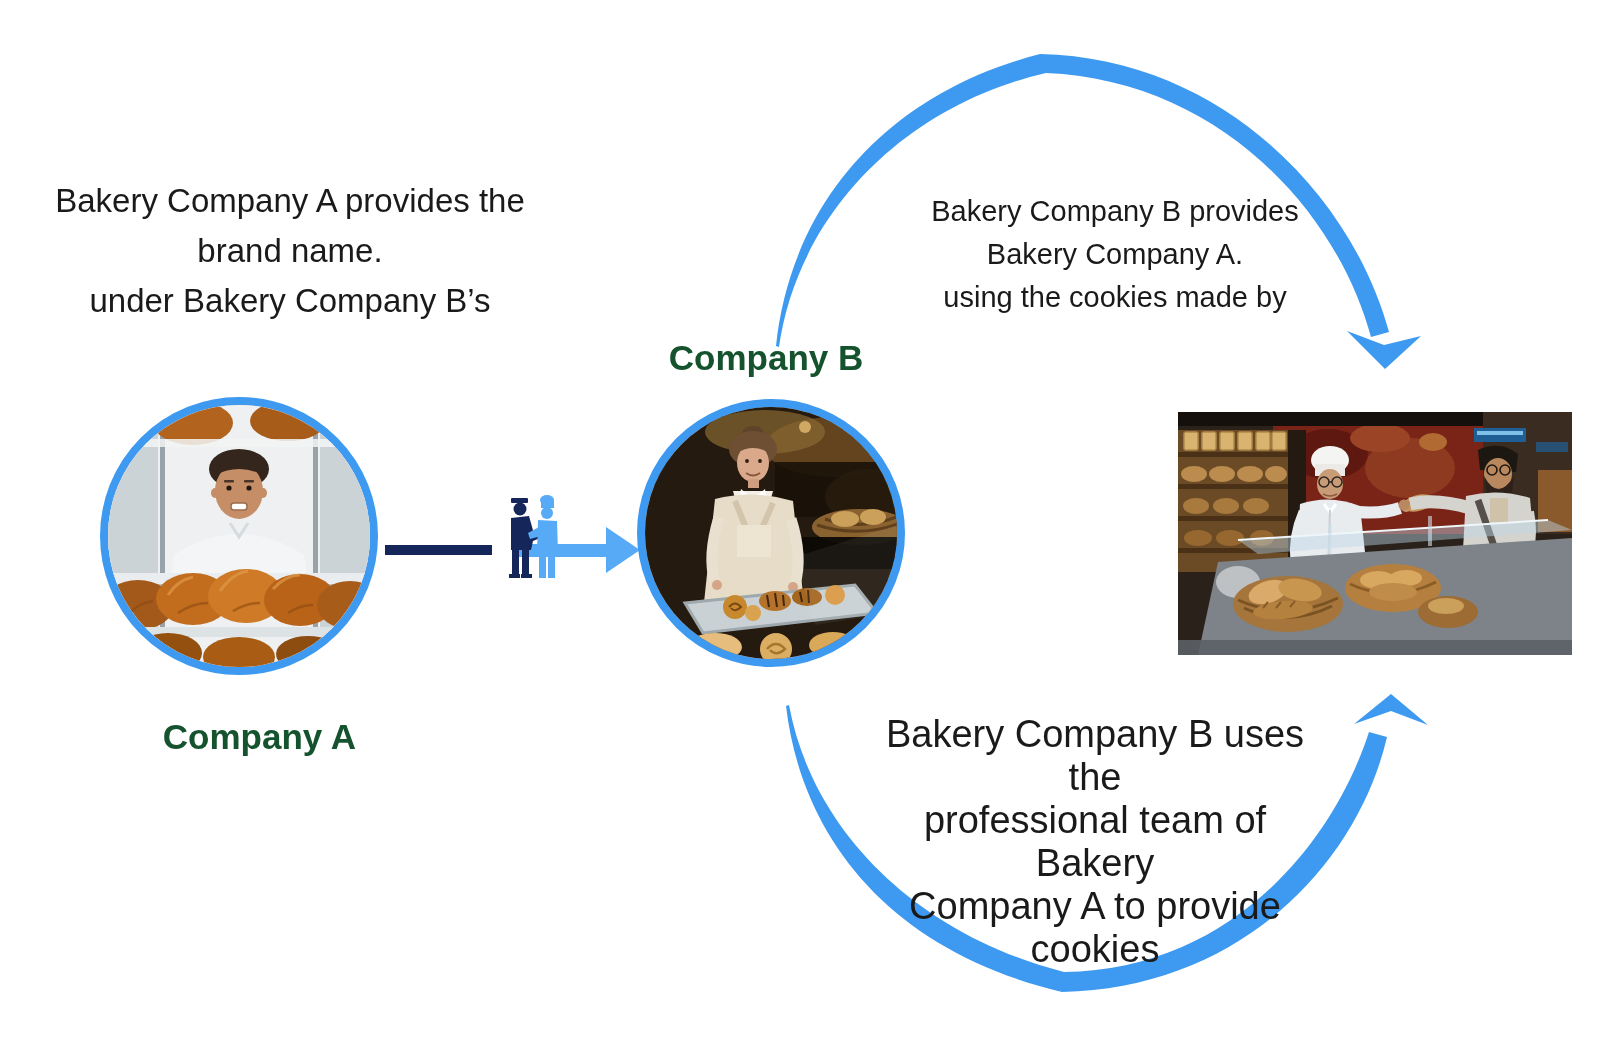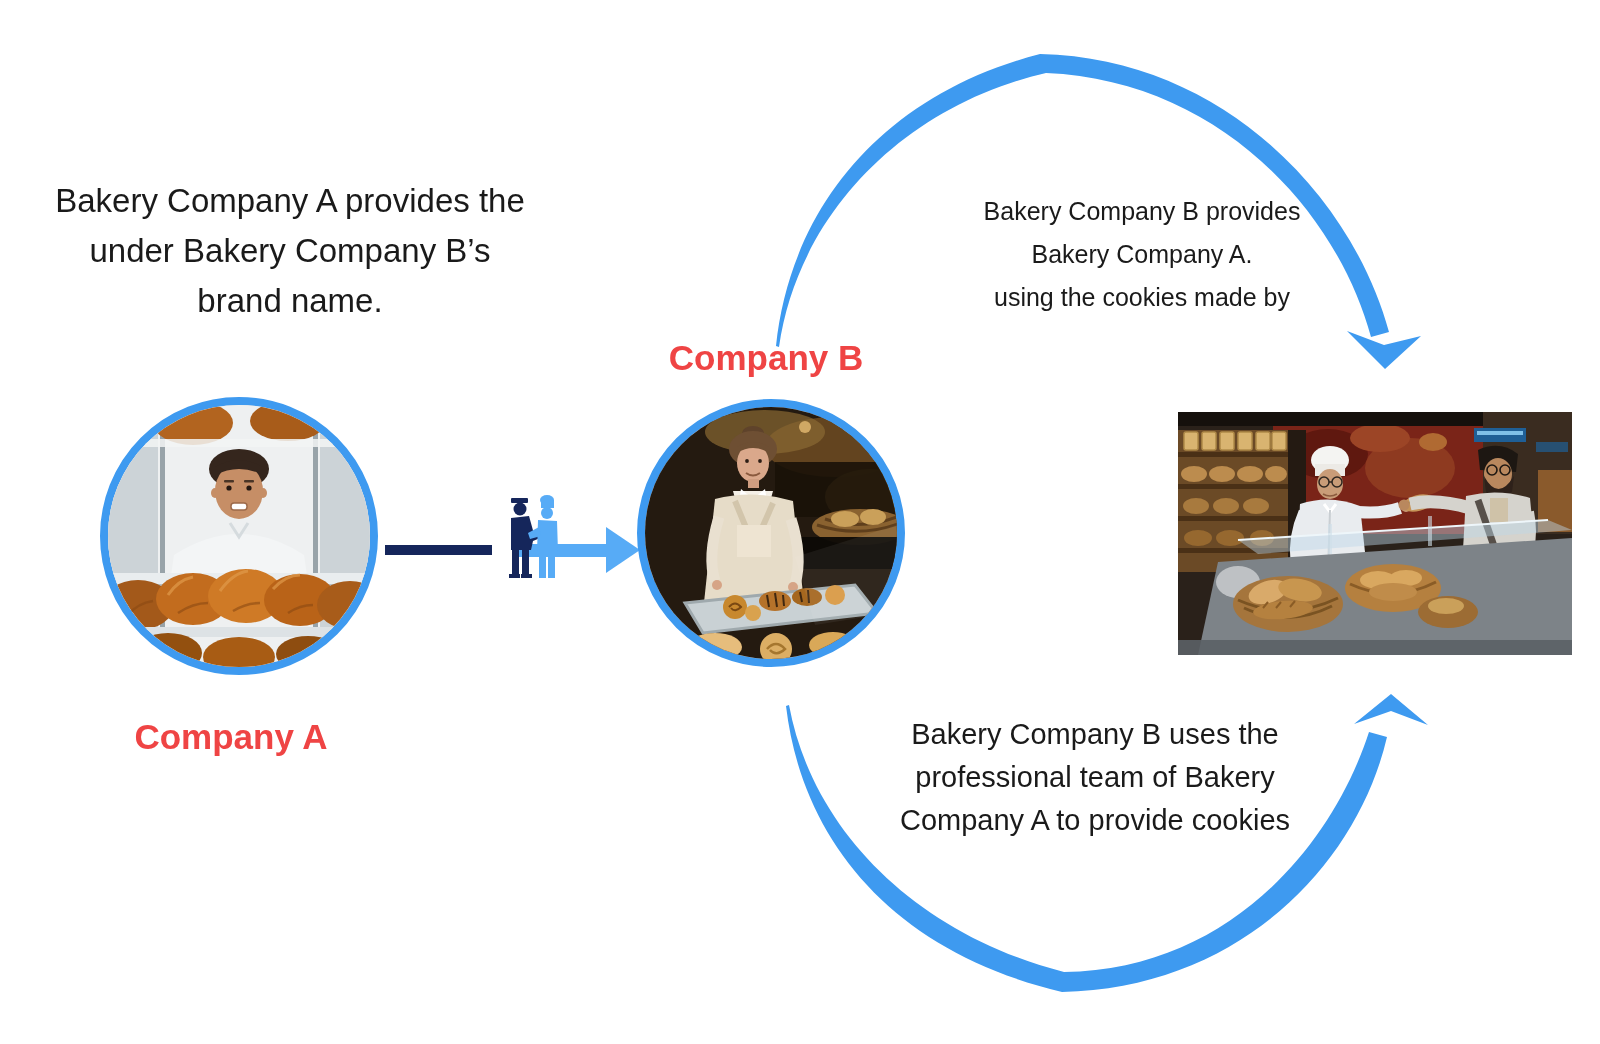--- a/index.html
+++ b/index.html
@@ -3,24 +3,24 @@
 <meta charset="utf-8">
 <style>
   html,body{margin:0;padding:0;background:#ffffff;}
   .canvas{
     position:relative;width:1600px;height:1044px;background:#ffffff;
     font-family:"Liberation Sans", sans-serif;color:#1a1a1a;overflow:hidden;
   }
   .layer{position:absolute;left:0;top:0;width:1600px;height:1044px;z-index:1;}
   .note{position:absolute;text-align:center;z-index:3;color:#1a1a1a;}
   .note-a{left:30px;top:176px;width:520px;font-size:33px;line-height:50px;}
-  .note-top{left:922px;top:190px;width:440px;font-size:25px;line-height:43px;}
-  .note-bottom{left:875px;top:713px;width:440px;font-size:29px;line-height:43px;}
-  .label{position:absolute;text-align:center;font-weight:700;font-size:35px;z-index:3;color:#ef4444;}
-  .label-a{left:106px;top:717px;width:250px;}
+  .note-top{left:895px;top:190px;width:440px;font-size:29px;line-height:43px;}
+  .note-bottom{left:875px;top:713px;width:440px;font-size:38px;line-height:43px;}
+  .label{position:absolute;text-align:center;font-weight:700;font-size:35px;z-index:3;color:#14532d;}
+  .label-a{left:106px;top:717px;width:250px;text-align:right;}
   .label-b{left:641px;top:338px;width:250px;}
   .photo-circle{
     position:absolute;border-radius:50%;overflow:hidden;z-index:2;
     border:8px solid #3E9AF0;background:#ddd;
   }
   .photo-a{left:100px;top:397px;width:262px;height:262px;}
   .photo-b{left:637px;top:399px;width:252px;height:252px;}
   .photo-rect{position:absolute;left:1178px;top:412px;width:394px;height:243px;overflow:hidden;z-index:2;background:#2a211a;}
   svg{display:block;}
 </style>
@@ -65,22 +65,22 @@
           <path d="M539 527 L528 533 L530 539 L541 536 Z"></path>
           <rect x="539" y="551" width="7" height="27"></rect>
           <rect x="548" y="551" width="7" height="27"></rect>
         </g>
       </g>
     </g>
   </svg>
 
   <div class="note note-a">
     <div>Bakery Company A provides the</div>
+    <div>brand name.</div>
     <div>under Bakery Company B’s</div>
-    <div>brand name.</div>
   </div>
 
   <div class="note note-top">
     <div>Bakery Company B provides</div>
     <div>Bakery Company A.</div>
     <div>using the cookies made by</div>
   </div>
 
   <div class="note note-bottom">
     <div>Bakery Company B uses the</div>

